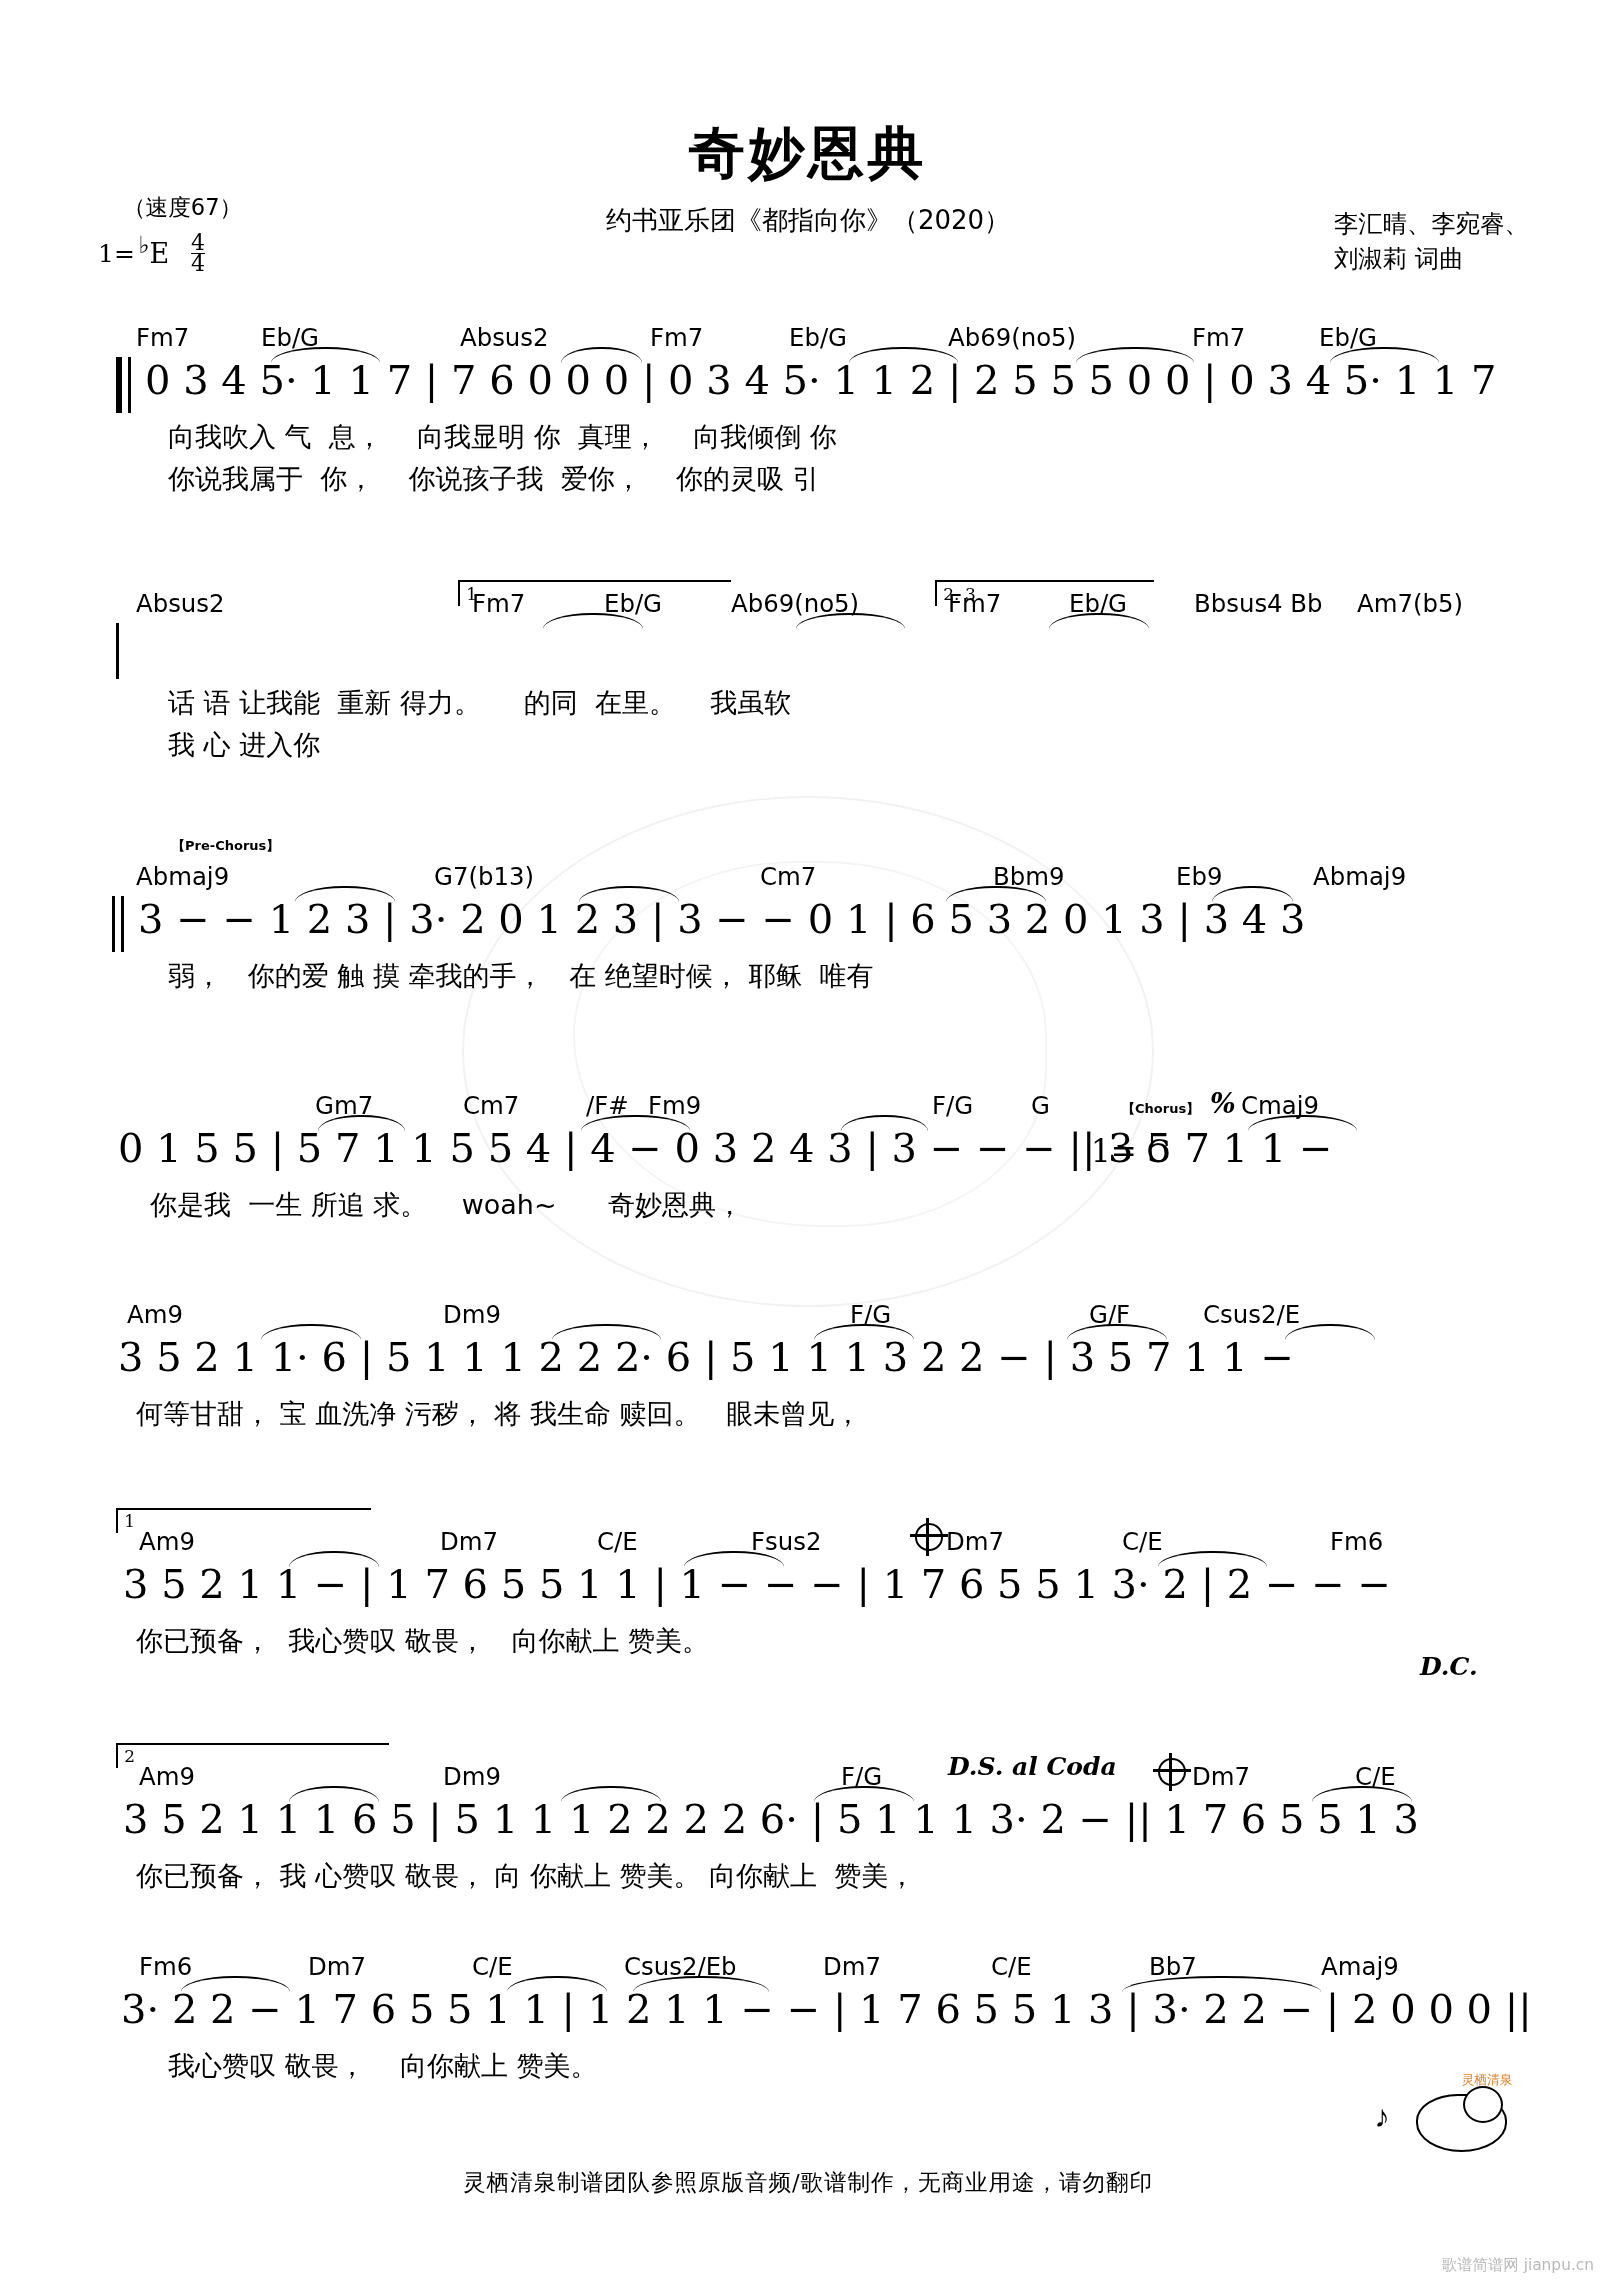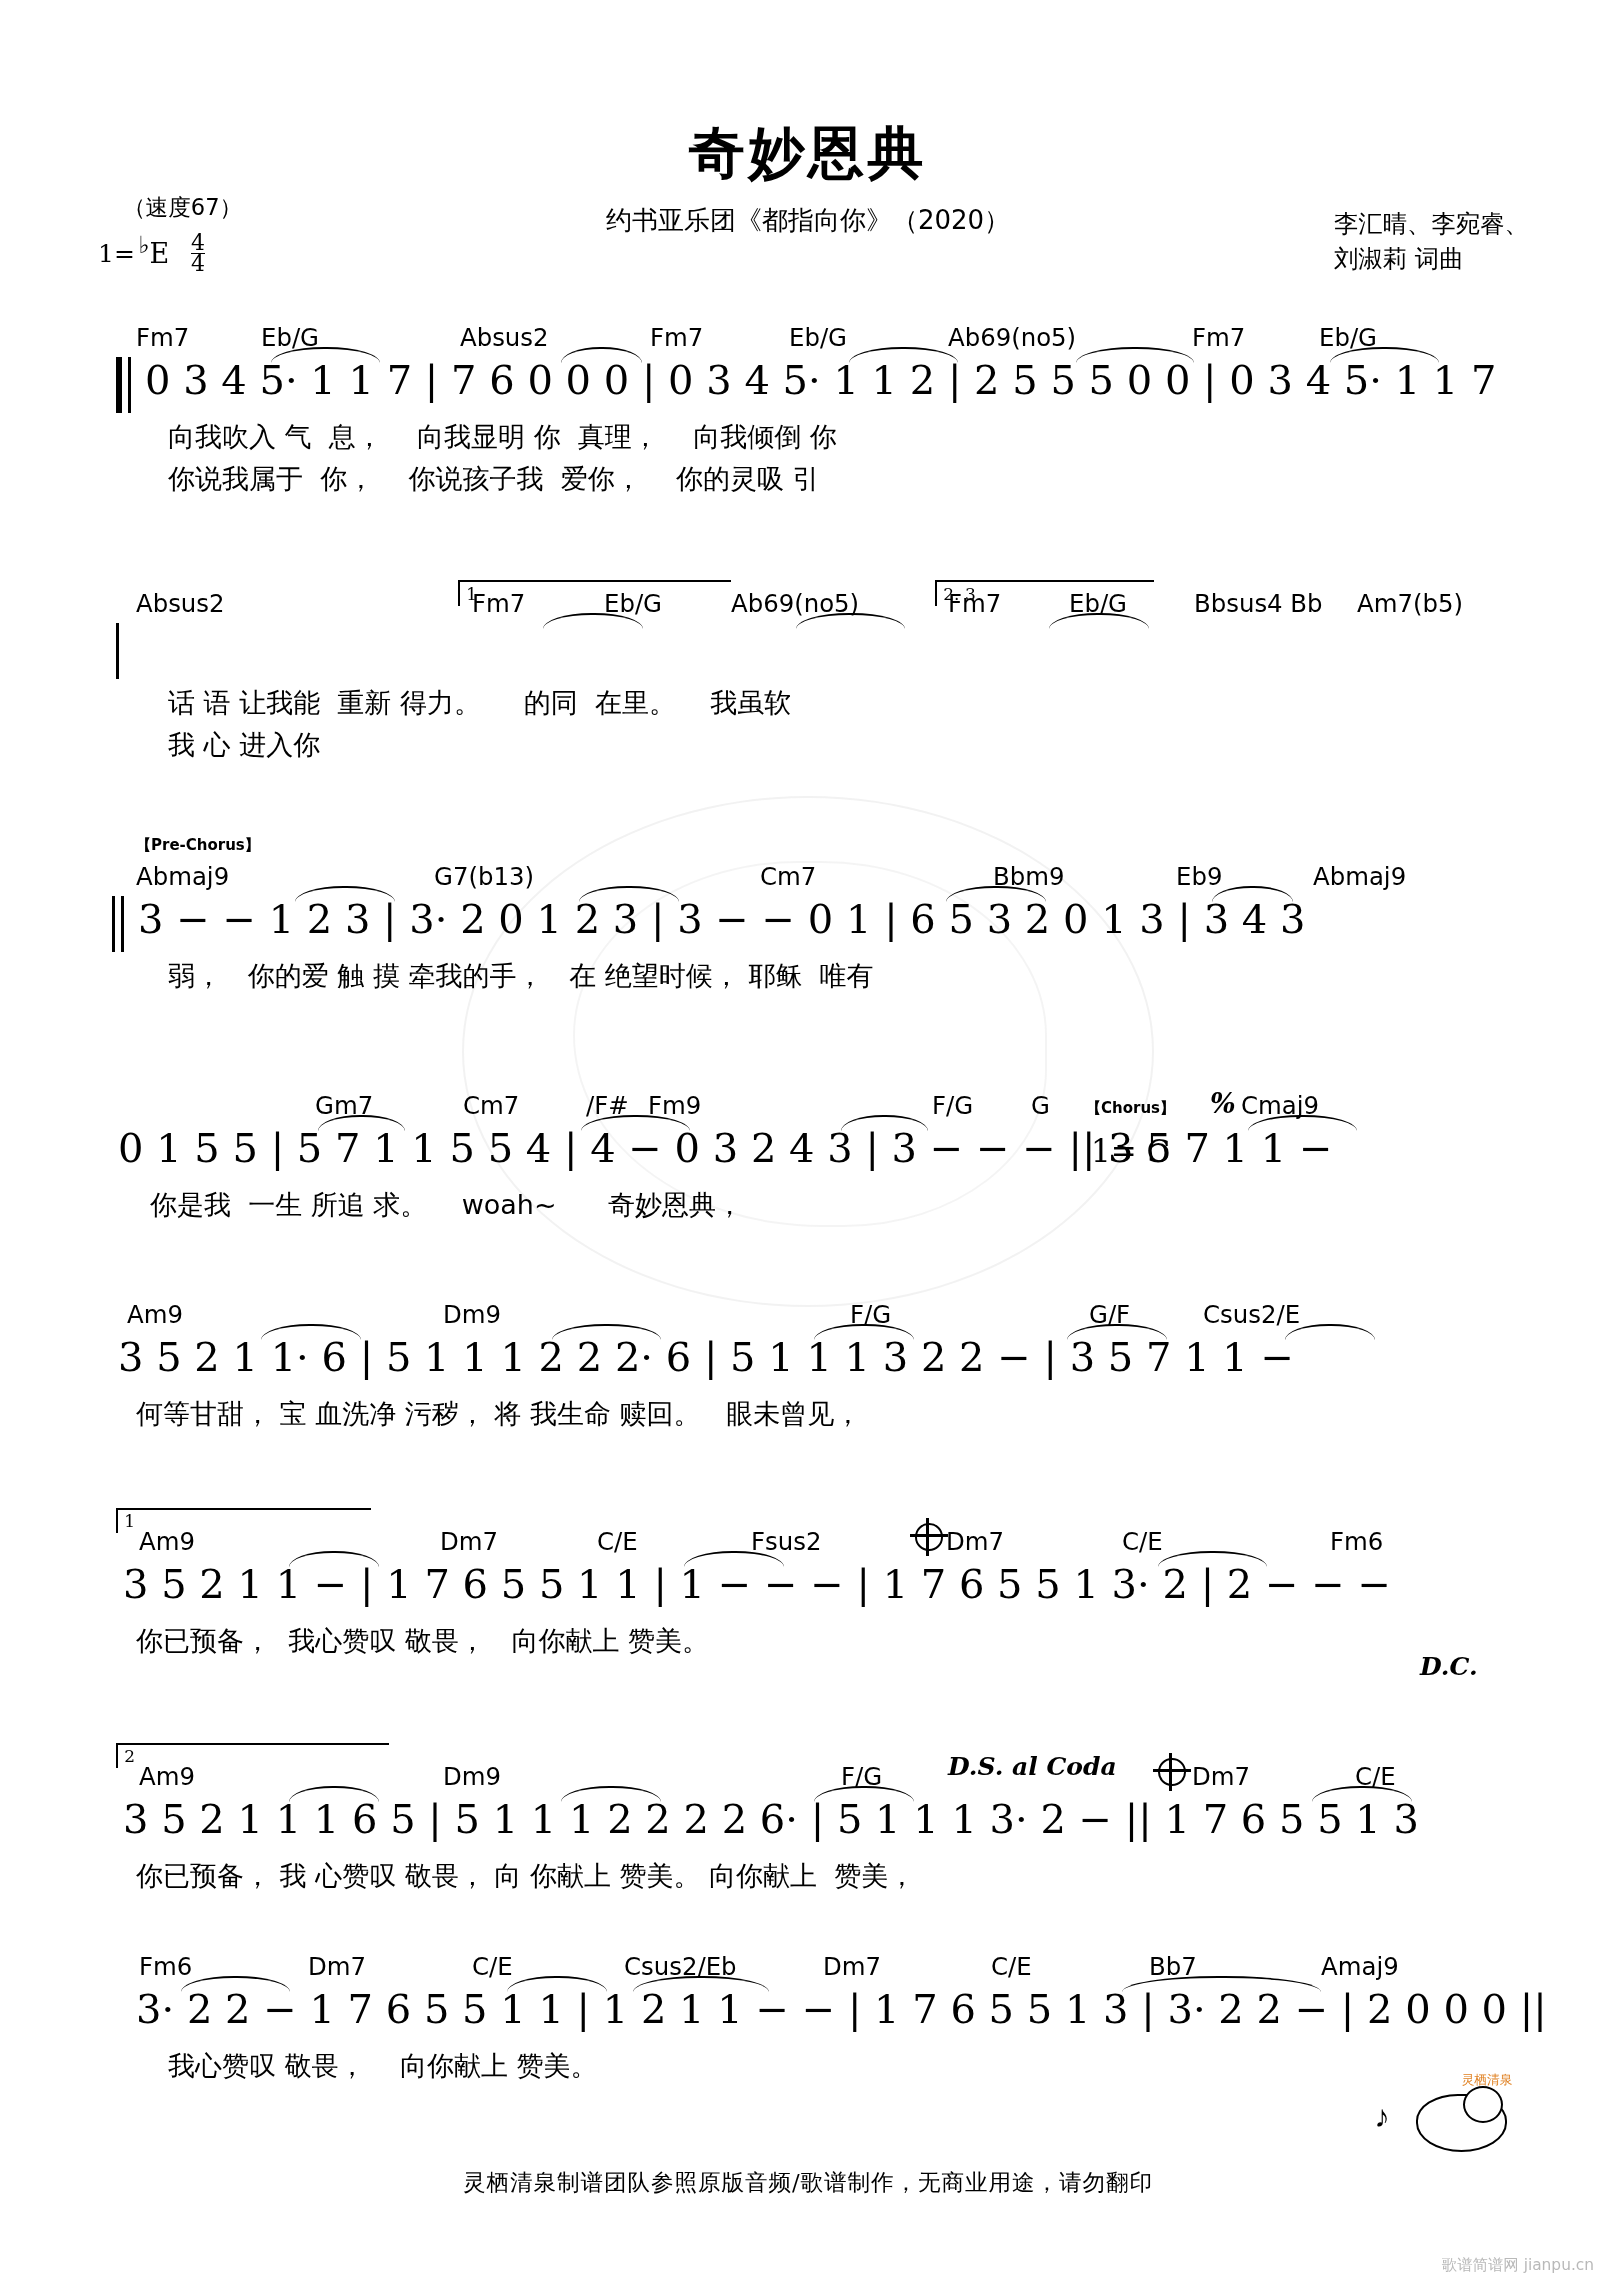--- a/index.html
+++ b/index.html
@@ -127,21 +127,21 @@
     bottom: 0;
   }
   .marker {
     position: absolute;
     font-size: 20px;
     font-weight: bold;
     font-family: "DejaVu Sans", sans-serif;
     white-space: nowrap;
     bottom: 1.8px;
   }
-  .marker.bracket { font-size: 15px; }
+  .marker.bracket { font-size: 13px; margin-left: 36px; }
   .italic-mark {
     position: absolute;
     font-size: 25px;
     font-weight: bold;
     font-style: italic;
     font-family: "DejaVu Serif", serif;
     white-space: nowrap;
   }
   .notes {
     position: relative;
@@ -478,21 +478,21 @@
       <span class="chord" style="left:139px">Fm6</span>
       <span class="chord" style="left:308px">Dm7</span>
       <span class="chord" style="left:472px">C/E</span>
       <span class="chord" style="left:624px">Csus2/Eb</span>
       <span class="chord" style="left:823px">Dm7</span>
       <span class="chord" style="left:991px">C/E</span>
       <span class="chord" style="left:1149px">Bb7</span>
       <span class="chord" style="left:1321px">Amaj9</span>
     </div>
     <div class="notes">
-      <span class="n" style="left:136px">3· 2 2 − 1 7 6 5 5 1 1 | 1 2 1 1 − − | 1 7 6 5 5 1 3 | 3· 2 2 − | 2 0 0 0 ||</span>
+      <span class="n" style="left:121px">3· 2 2 − 1 7 6 5 5 1 1 | 1 2 1 1 − − | 1 7 6 5 5 1 3 | 3· 2 2 − | 2 0 0 0 ||</span>
       <div class="slur" style="left:181px;top:-5.4px;width:109px"></div>
       <div class="slur" style="left:507px;top:-5.4px;width:100px"></div>
       <div class="slur" style="left:633px;top:-5.4px;width:136px"></div>
       <div class="slur" style="left:1122px;top:-5.4px;width:199px"></div>
     </div>
     <div class="lyric">
       <span class="w" style="left:168px">我心赞叹 敬畏，    向你献上 赞美。</span>
     </div>
   </div>
 

